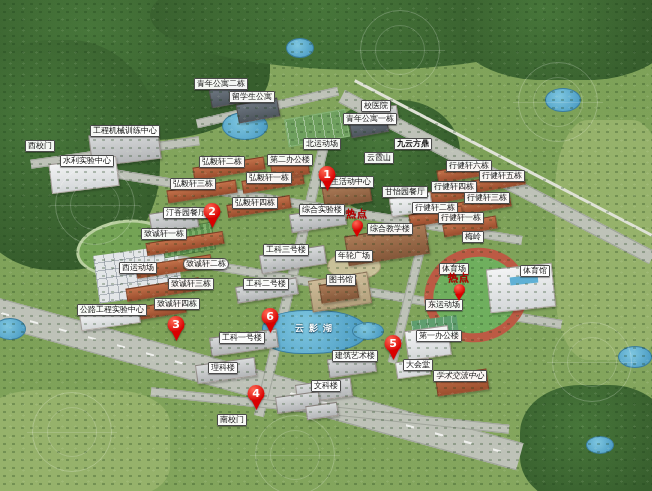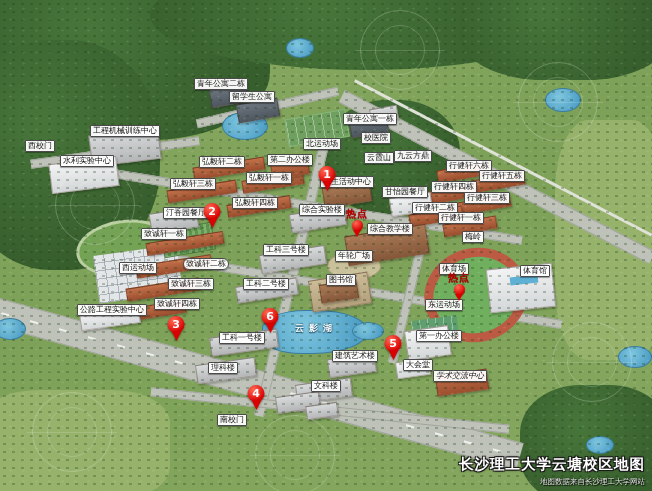--- a/index.html
+++ b/index.html
@@ -175,26 +175,26 @@
   <div class="wm" style="left:32px;top:392px;"></div>
   <div class="wm" style="left:255px;top:415px;"></div>
   <div class="wm" style="left:552px;top:322px;"></div>
 
   <div id="overlay-layer">
       <div class="map-label" style="left: 40px; top: 146px;">西校门</div>
       <div class="map-label" style="left: 125px; top: 131px;">工程机械训练中心</div>
       <div class="map-label" style="left: 87px; top: 161px;">水利实验中心</div>
       <div class="map-label" style="left: 221px; top: 84px;">青年公寓二栋</div>
       <div class="map-label" style="left: 252px; top: 97px;">留学生公寓</div>
-      <div class="map-label" style="left: 376px; top: 106px; margin-top: 32px;">校医院</div>
+      <div class="map-label" style="left: 376px; top: 106px;">校医院</div>
       <div class="map-label" style="left: 370px; top: 119px;">青年公寓一栋</div>
       <div class="map-label" style="left: 322px; top: 144px;">北运动场</div>
       <div class="map-label" style="left: 290px; top: 160px;">第二办公楼</div>
       <div class="map-label" style="left: 379px; top: 158px;">云霞山</div>
-      <div class="map-label" style="left: 413px; top: 156px;">九云方鼎</div>
+      <div class="map-label" style="left: 413px; top: 144px; font-weight: bold;">九云方鼎</div>
       <div class="map-label" style="left: 347px; top: 182px;">学生活动中心</div>
       <div class="map-label" style="left: 222px; top: 162px;">弘毅轩二栋</div>
       <div class="map-label" style="left: 269px; top: 178px;">弘毅轩一栋</div>
       <div class="map-label" style="left: 193px; top: 184px;">弘毅轩三栋</div>
       <div class="map-label" style="left: 255px; top: 203px;">弘毅轩四栋</div>
       <div class="map-label" style="left: 186px; top: 213px;">汀香园餐厅</div>
       <div class="map-label" style="left: 405px; top: 192px;">甘怡园餐厅</div>
       <div class="map-label" style="left: 469px; top: 166px;">行健轩六栋</div>
       <div class="map-label" style="left: 502px; top: 176px;">行健轩五栋</div>
       <div class="map-label" style="left: 454px; top: 187px;">行健轩四栋</div>
@@ -255,17 +255,13 @@
         <div class="hot-head"></div>
         <div class="hot-tail"></div>
       </div>
       <div class="hot" style="left: 459px; top: 301px;">
         <div class="hot-text">热点</div>
         <div class="hot-head"></div>
         <div class="hot-tail"></div>
       </div>
     </div>
 
-  <div class="title-block">
-    <div class="map-title">长沙理工大学云塘校区地图</div>
-    <div class="map-attrib">地图数据来自长沙理工大学网站</div>
-  </div>
 </div>
 
 </body></html>

